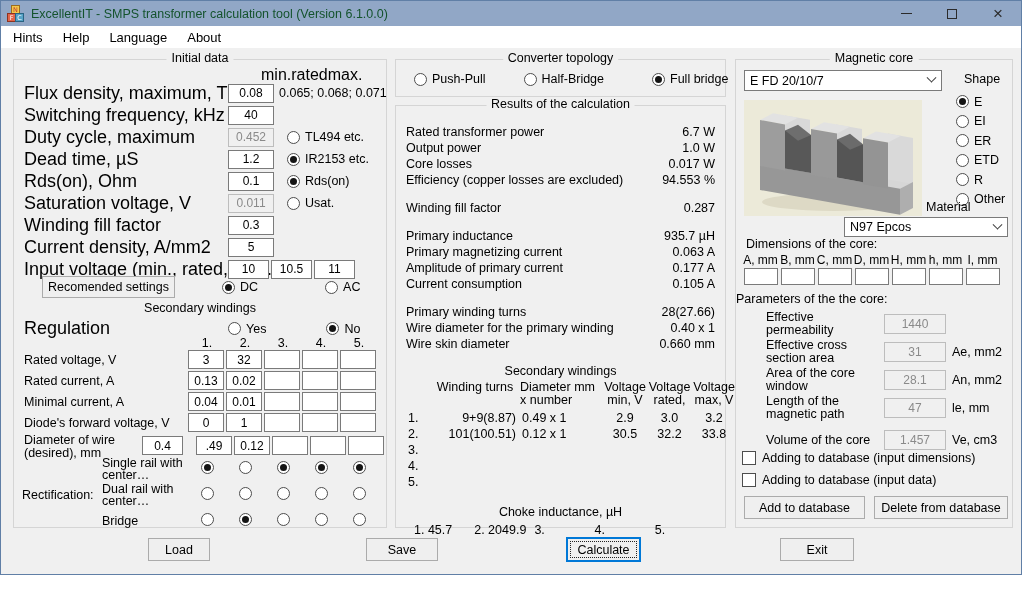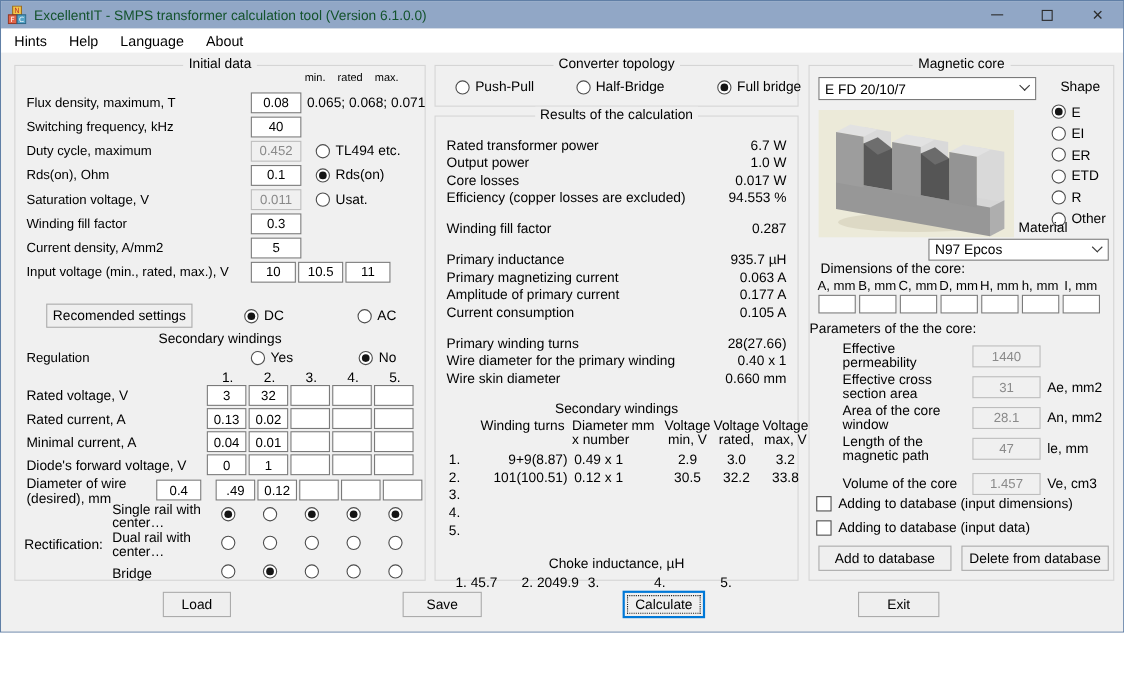--- a/index.html
+++ b/index.html
@@ -58,24 +58,24 @@
   .btn.focused::after { content:""; position:absolute; inset:2px; border:1px dotted #222; }
   .combo {
     position:absolute; border:1px solid #7a7a7a; background:#fff; display:flex;
     align-items:center; padding:0 6px 0 5px; font-size:12.5px;
   }
   .combo-arrow {
     margin-left:auto; width:7px; height:7px; border-right:1px solid #3c3c3c;
     border-bottom:1px solid #3c3c3c; transform:rotate(45deg) translate(-2px,-2px);
   }
   
-  .mrm { position:absolute; left:263px; top:6px; display:flex; gap:11px; font-size:10px; }
+  .mrm { position:absolute; left:247px; top:6px; display:flex; font-size:16px; }
   .irows { position:absolute; left:10px; top:23px; right:4px; }
   .irow { display:flex; align-items:center; height:20px; margin-bottom:2px; }
-  .lbl { width:204px; flex:none; font-size:12px; white-space:nowrap; }
+  .lbl { width:204px; flex:none; font-size:18px; white-space:nowrap; }
   .w46 { width:46px; flex:none; }
   .w42 { width:41px; flex:none; margin-right:2px; }
   .extra { margin-left:5px; font-size:12.5px; white-space:nowrap; }
   .rgroup { margin-left:13px; display:flex; align-items:center; }
   .recrow { position:absolute; left:28px; top:216px; width:340px; display:flex; align-items:center; }
   .rec-btn { position:static; width:133px; height:22px; }
   .sec-title { position:absolute; top:241px; left:0; width:100%; text-align:center; font-size:12.5px; }
   .reg-row { position:absolute; left:10px; top:258px; width:356px; display:flex; align-items:center; }
   .colhdr { position:absolute; left:174px; top:276px; display:flex; }
   .colhdr span { width:38px; text-align:center; font-size:12.5px; }
@@ -188,20 +188,28 @@
         </div>
         <div class="irow">
           <span class="lbl">Duty cycle, maximum</span>
           <input class="tb w46 dis" value="0.452" style="">
           <span class="rgroup">
             <span class="radio"></span>
             <span class="rlbl">TL494 etc.</span>
           </span>
         </div>
         <div class="irow">
+          <span class="lbl">Dead time, µS</span>
+          <input class="tb w46" value="1.2" style="">
+          <span class="rgroup">
+            <span class="radio checked"></span>
+            <span class="rlbl">IR2153 etc.</span>
+          </span>
+        </div>
+        <div class="irow">
           <span class="lbl">Rds(on), Ohm</span>
           <input class="tb w46" value="0.1" style="">
           <span class="rgroup">
             <span class="radio checked"></span>
             <span class="rlbl">Rds(on)</span>
           </span>
         </div>
         <div class="irow">
           <span class="lbl">Saturation voltage, V</span>
           <input class="tb w46 dis" value="0.011" style="">

